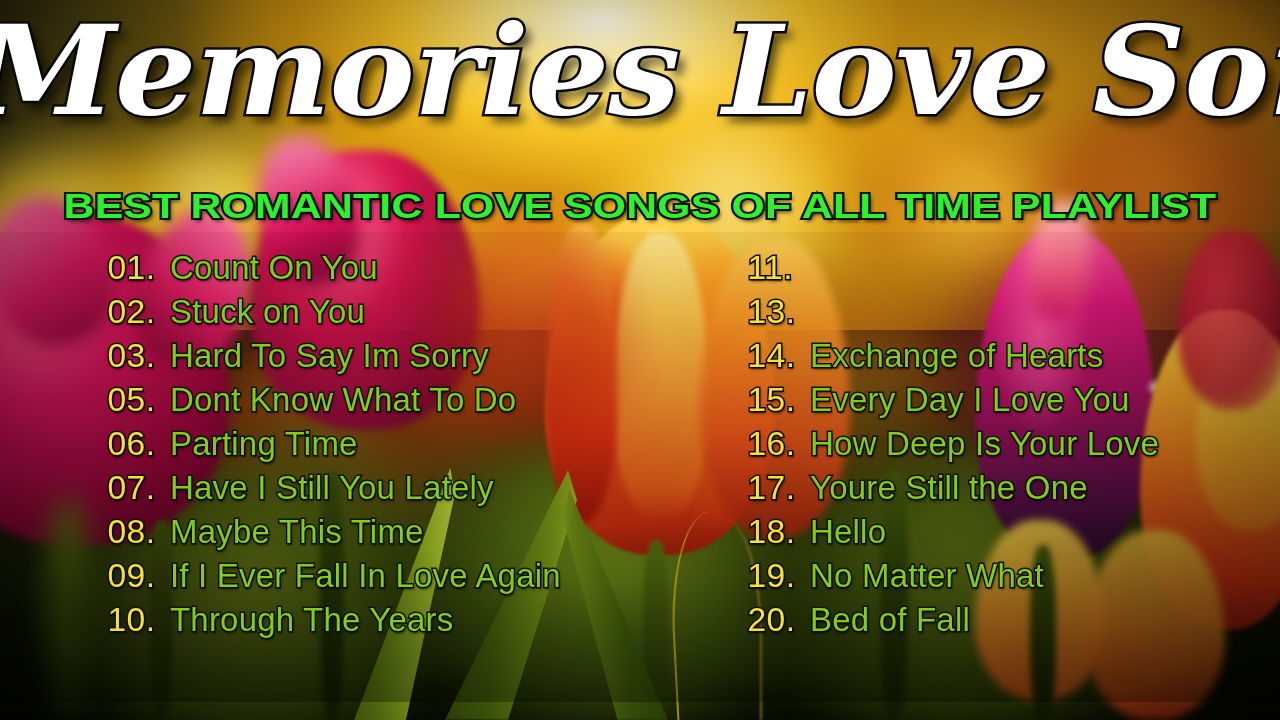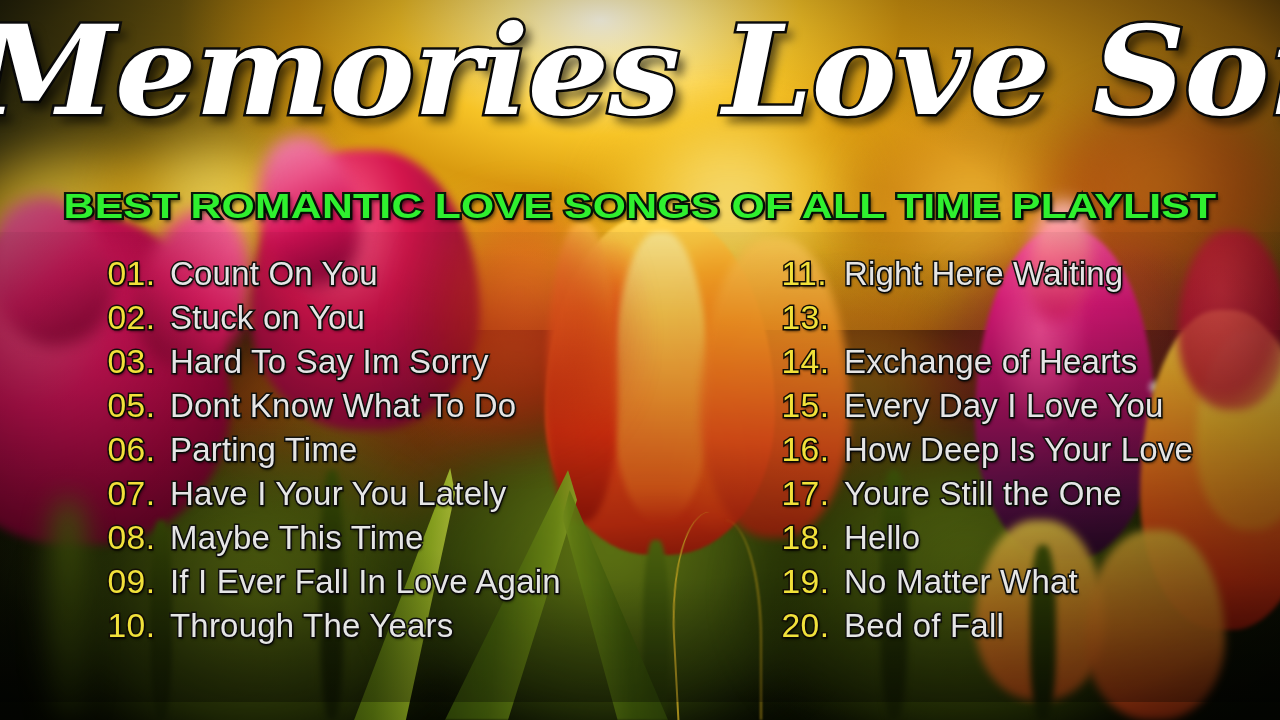--- a/index.html
+++ b/index.html
@@ -82,45 +82,45 @@
     text-shadow:2px 3px 4px rgba(0,0,0,.75);
     transform:scaleX(1.22);
     white-space:nowrap;
   }
 
   .col{
     position:absolute;
     top:249px;
   }
   .col-left{left:108px;}
-  .col-right{left:748px;margin-left:34px;}
+  .col-right{left:748px;}
 
   .row{
     display:flex;
-    align-items:flex-end;
+    align-items:flex-start;
     height:44px;
     white-space:nowrap;
   }
   .num{
     font-family:"Liberation Sans",sans-serif;
     font-weight:400;
     font-size:33px;
     color:#f1e13a;
     -webkit-text-stroke:3px #141008;
     paint-order:stroke fill;
     text-shadow:1px 2px 3px rgba(0,0,0,.8);
     width:62px;
     letter-spacing:.5px;
     transform:scaleX(1.02);
   }
   .song{
     font-family:"Liberation Sans",sans-serif;
     font-weight:400;
     font-size:33px;
-    color:#e5e5e5;
+    color:#84cc16;
     -webkit-text-stroke:3px #141410;
     paint-order:stroke fill;
     text-shadow:1px 2px 3px rgba(0,0,0,.8);
     letter-spacing:.2px;
   }
 </style>
 </head>
 <body>
 
 <div id="stage">
@@ -247,40 +247,39 @@
       <div class="row">
         <span class="num">05.</span>
         <span class="song">Dont Know What To Do</span>
       </div>
       <div class="row">
         <span class="num">06.</span>
         <span class="song">Parting Time</span>
       </div>
       <div class="row">
         <span class="num">07.</span>
-        <span class="song">Have I Your You Lately</span>
+        <span class="song">Have I Still You Lately</span>
       </div>
       <div class="row">
         <span class="num">08.</span>
         <span class="song">Maybe This Time</span>
       </div>
       <div class="row">
         <span class="num">09.</span>
         <span class="song">If I Ever Fall In Love Again</span>
       </div>
       <div class="row">
         <span class="num">10.</span>
         <span class="song">Through The Years</span>
       </div>
     </div>
 
     <div class="col col-right">
       <div class="row">
         <span class="num">11.</span>
-        <span class="song">Right Here Waiting</span>
       </div>
       <div class="row">
         <span class="num">13.</span>
       </div>
       <div class="row">
         <span class="num">14.</span>
         <span class="song">Exchange of Hearts</span>
       </div>
       <div class="row">
         <span class="num">15.</span>

